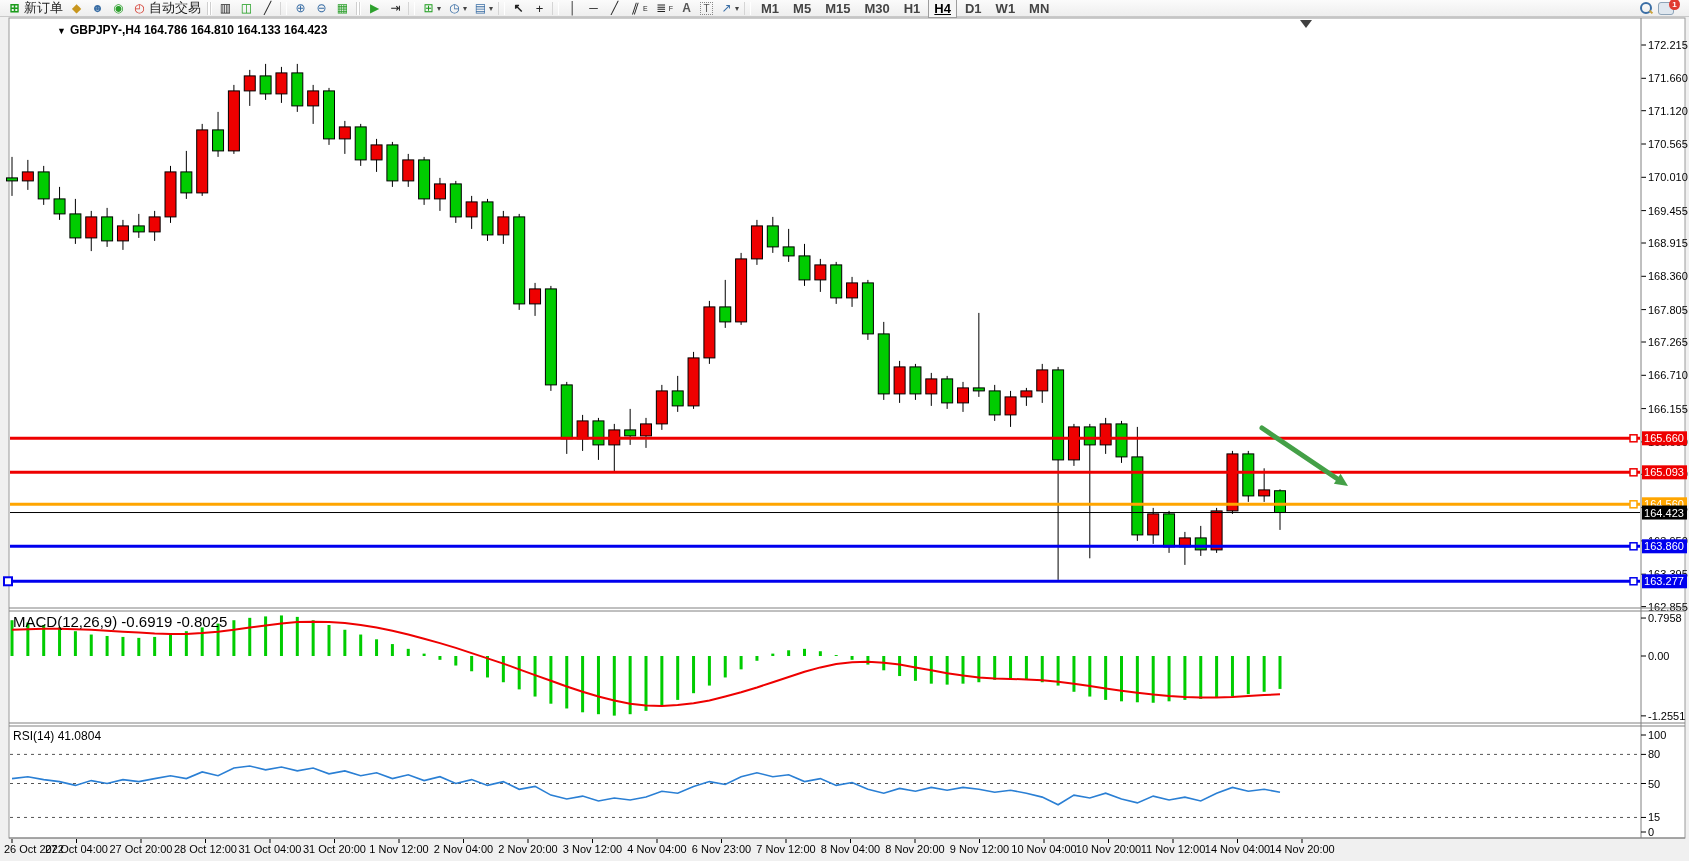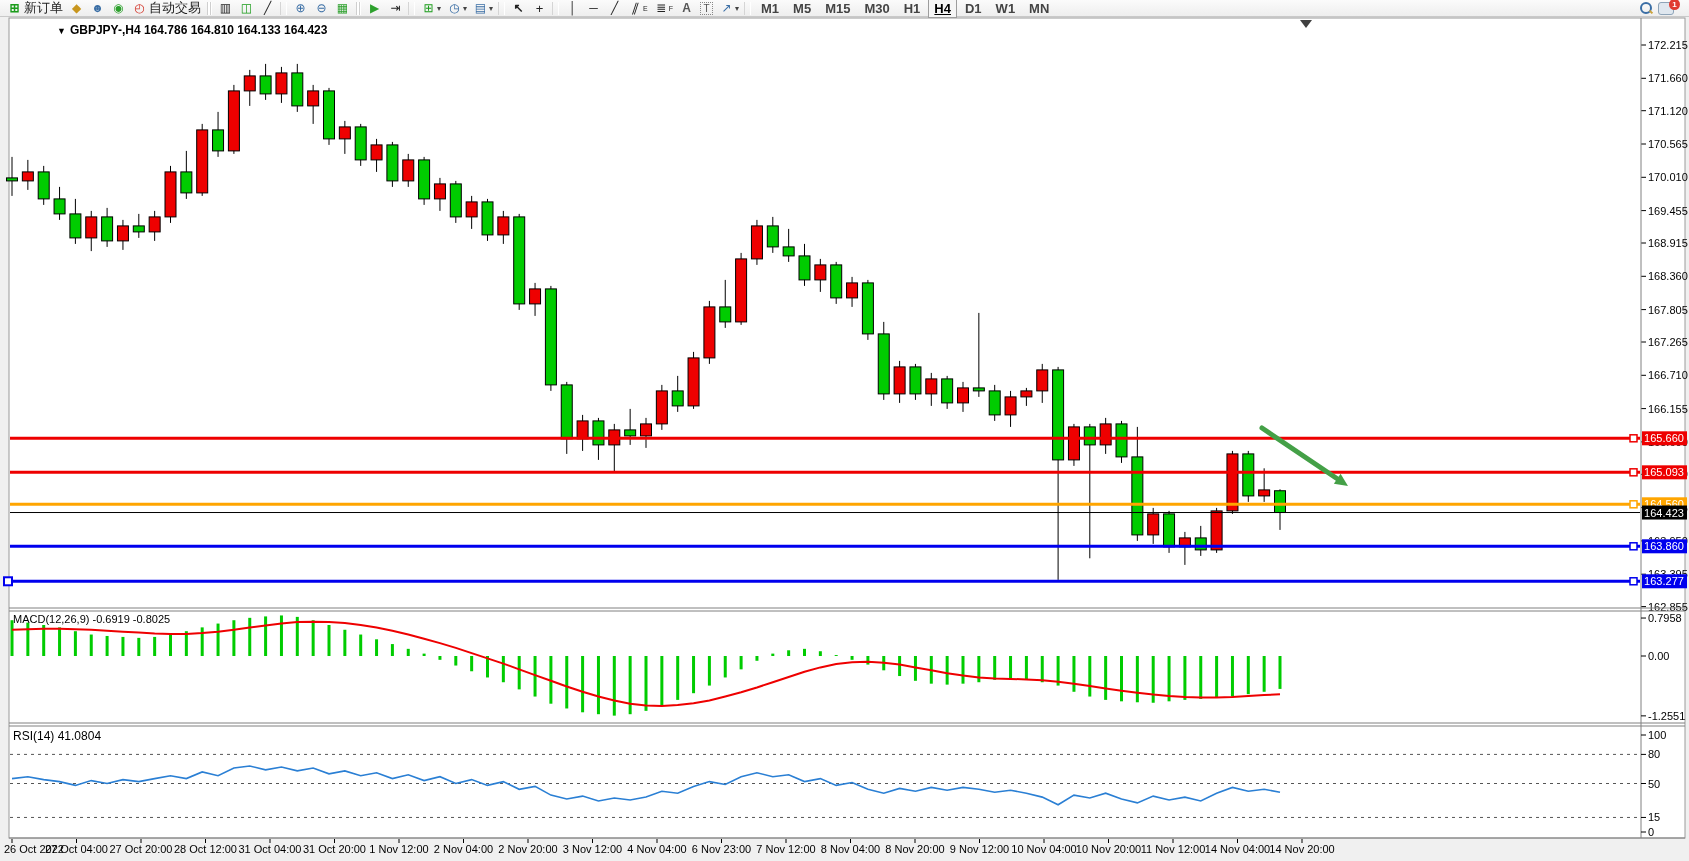--- a/index.html
+++ b/index.html
@@ -20,21 +20,21 @@
   .magnifier{position:relative;display:inline-block;width:12px;height:12px;}
   .magnifier::before{content:"";position:absolute;left:0;top:0;width:8px;height:8px;border:2px solid #3a6ea5;border-radius:50%;}
   .magnifier::after{content:"";position:absolute;left:9px;top:9px;width:4px;height:2px;background:#caa23a;transform:rotate(45deg);}
   .bubble{position:relative;display:inline-block;width:14px;height:11px;background:#dfe7ef;border:1px solid #8ea4b8;border-radius:3px;margin-right:12px;}
   .badge{position:absolute;right:-7px;top:-4px;width:11px;height:11px;border-radius:50%;background:#e03c31;color:#fff;
     font-size:8px;font-weight:bold;text-align:center;line-height:11px;}
   
   .ovl{position:absolute;z-index:4;color:#000;pointer-events:none;}
   #chart-title{left:13px;top:23px;font-size:12px;font-weight:bold;margin-left:44px;}
   #chart-title .tri{font-size:9px;margin-right:4px;}
-  #macd-label{left:13px;top:613px;font-size:11px;}
+  #macd-label{left:13px;top:613px;font-size:15px;}
   #rsi-label{left:13px;top:729px;font-size:12px;}
   svg{position:absolute;left:0;top:0;}
   svg text{font-family:"Liberation Sans",sans-serif;}
 </style>
 </head>
 <body>
 
 <div class="screen">
 
   <div class="toolbar">

